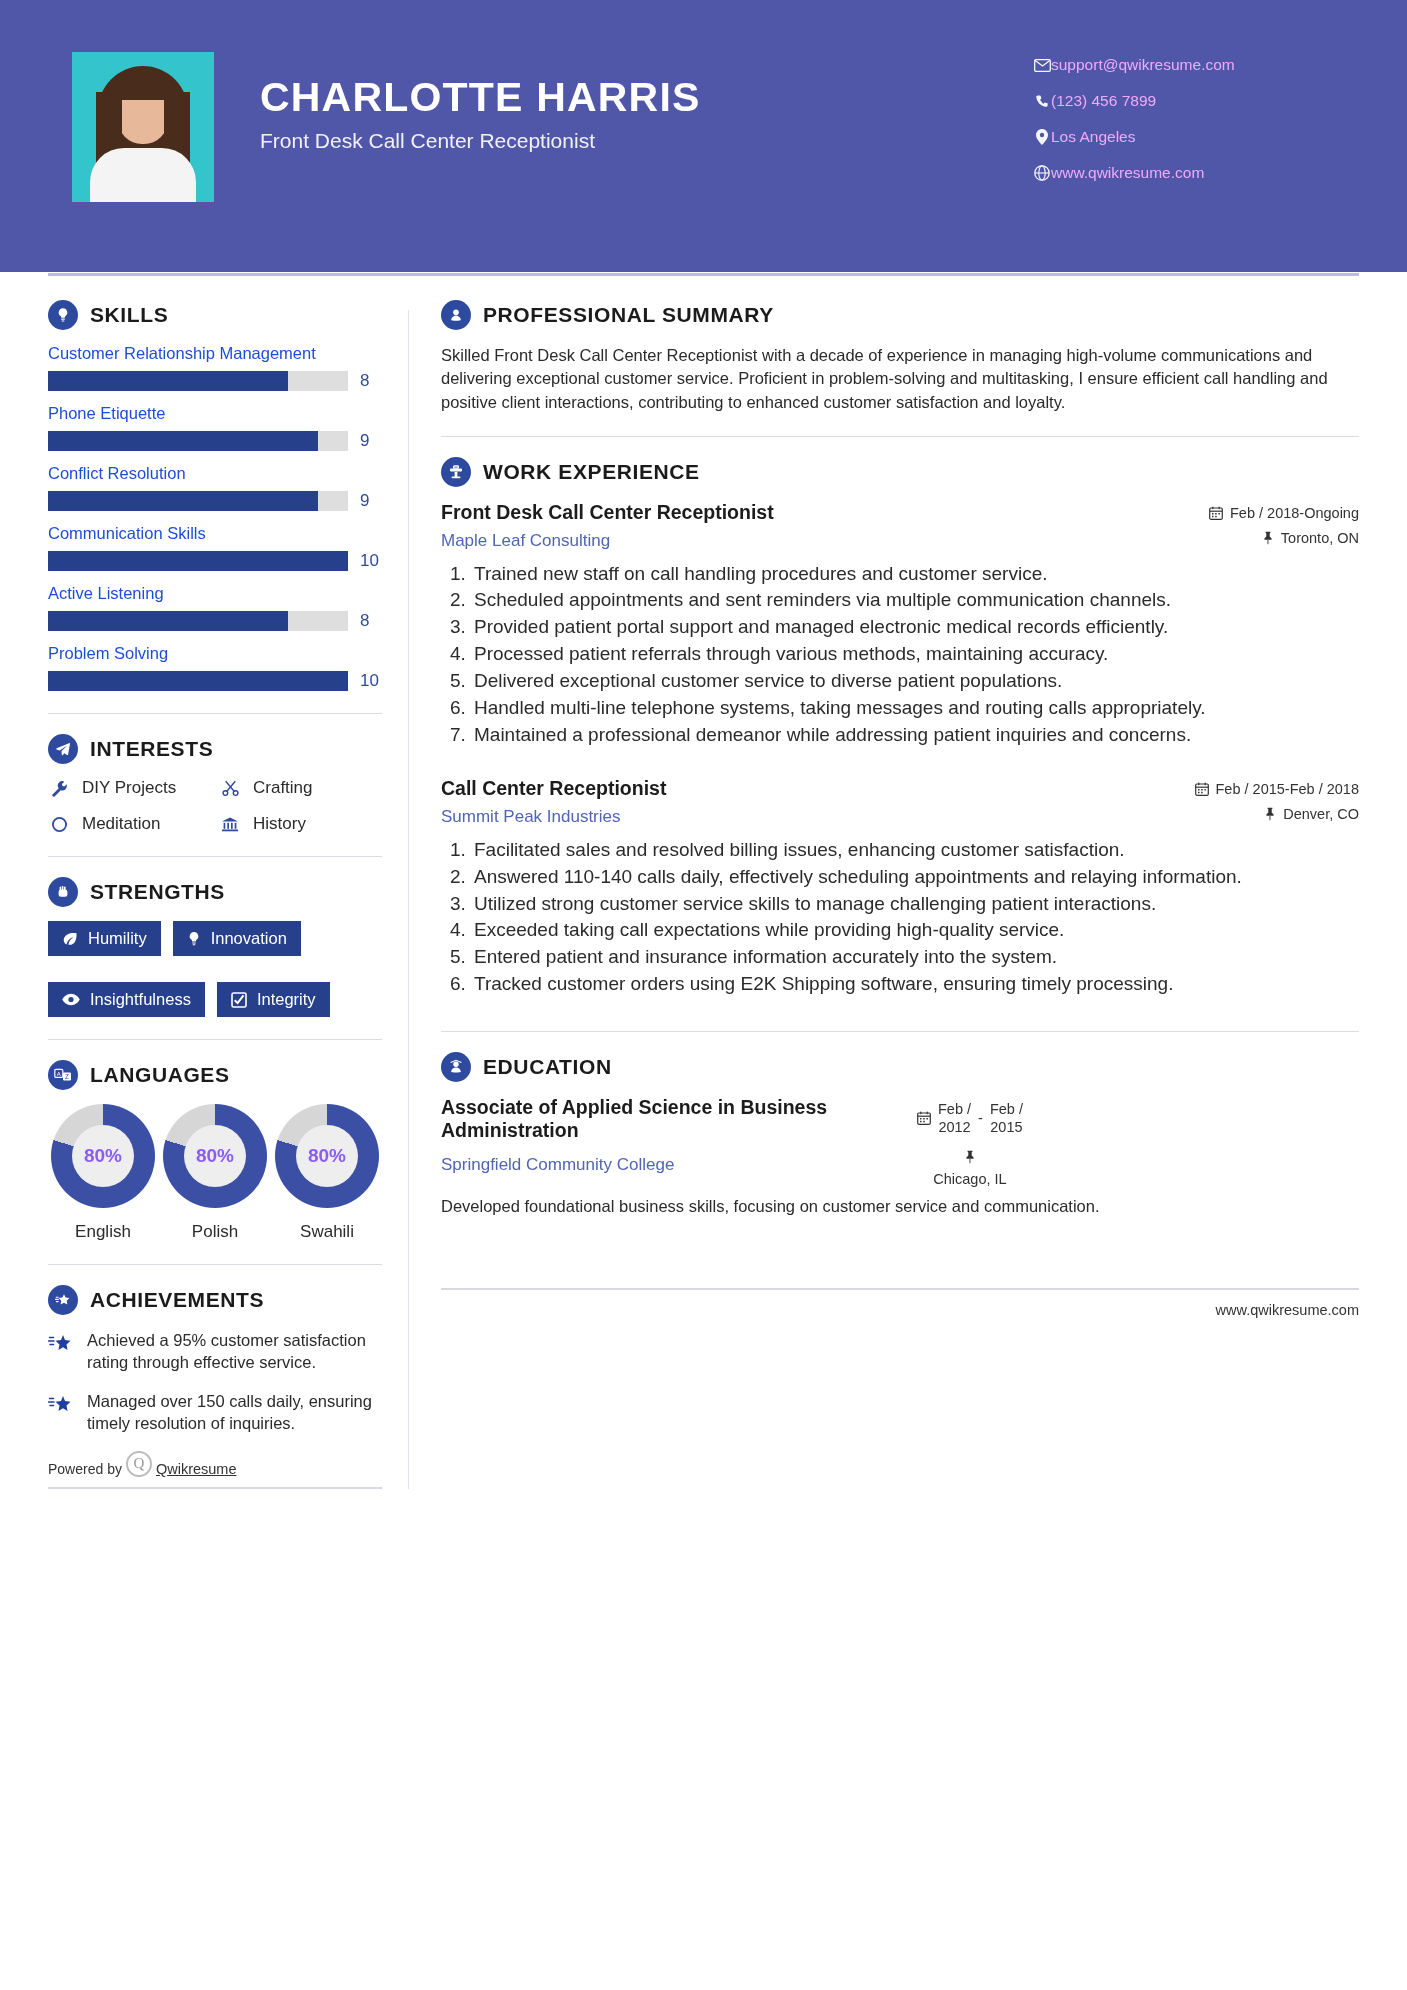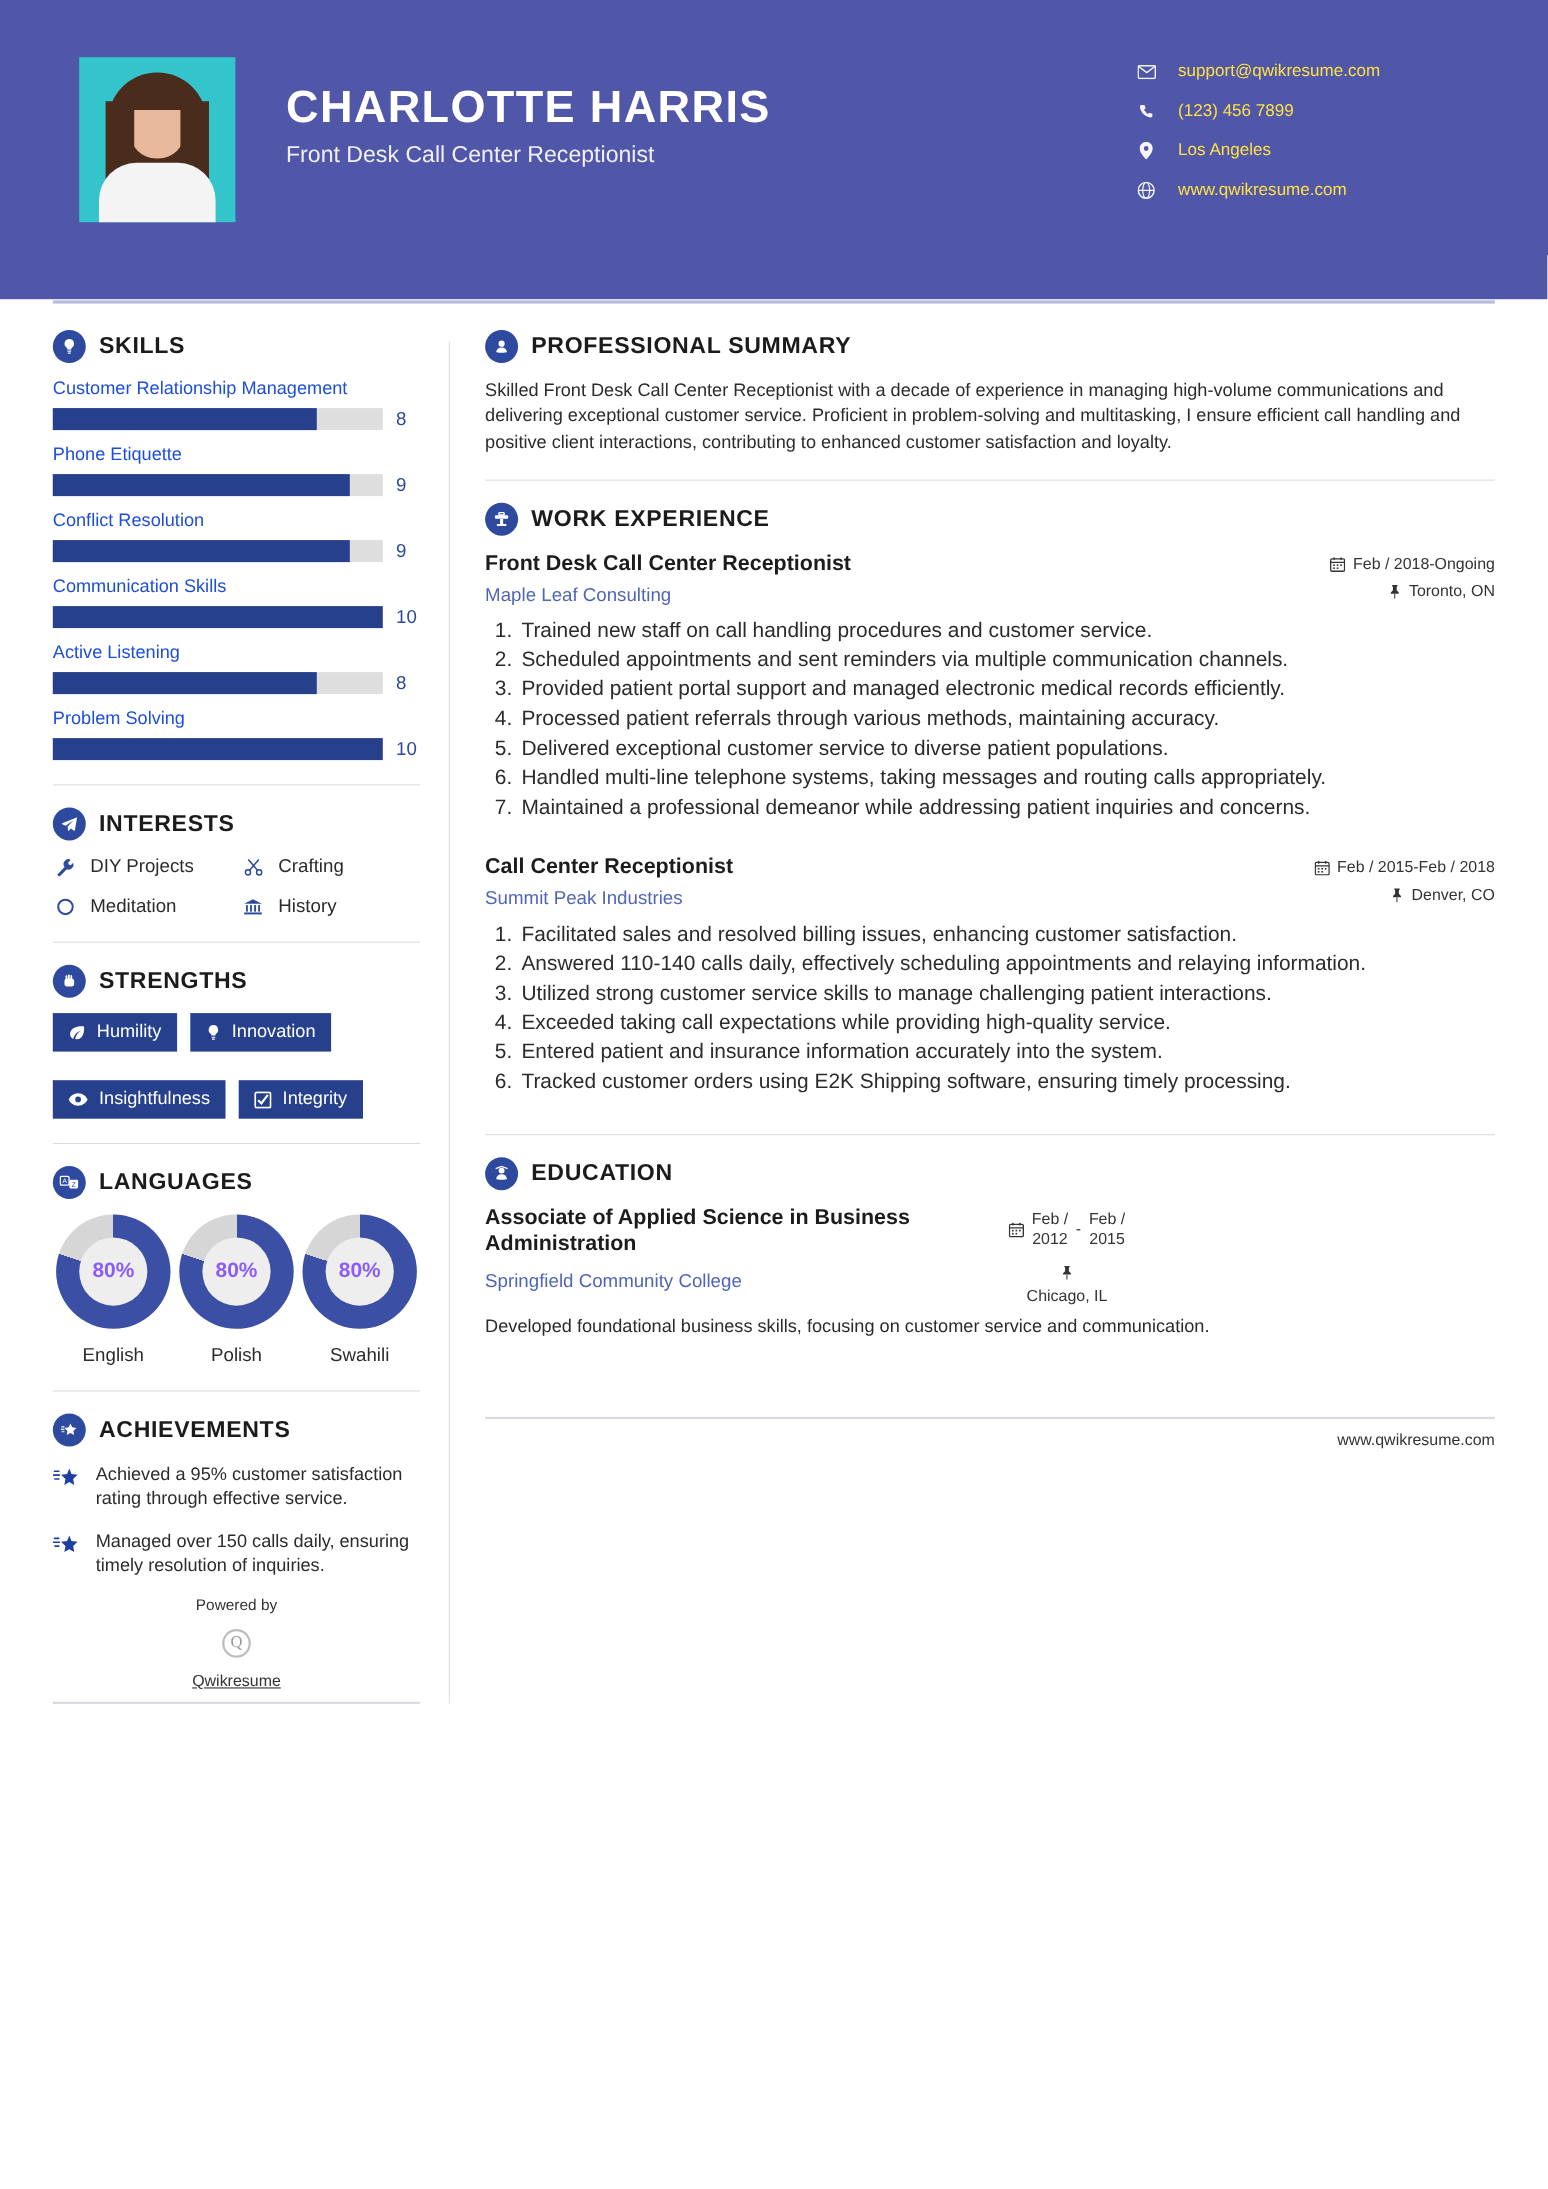--- a/index.html
+++ b/index.html
@@ -47,21 +47,21 @@
   .photo .hairR{position:absolute;left:92px;top:40px;width:26px;height:100px;background:#4a2c1d;border-radius:0 0 14px 14px;}
 
   .name-block { margin-left: 46px; padding-top: 24px; }
   .name {
     font-size: 41px; font-weight: 700; letter-spacing: 1.2px;
     color: #ffffff; line-height: 1.05;
   }
   .job-title { font-size: 21px; color:#f0f0f6; margin-top: 10px; font-weight:400; }
 
   .contact { margin-left:auto; padding-top: 4px; min-width: 300px; }
-  .contact-row { display:flex; align-items:center; gap:20px; margin-bottom:18px; color:#fde047; font-size:15.5px; }
+  .contact-row { display:flex; align-items:center; gap:0; margin-bottom:18px; color:#f0abfc; font-size:15.5px; }
   .contact-row .ci { width:18px; display:flex; justify-content:center; opacity:.95; }
   .contact-row .ci svg { display:block; }
 
   .header-underline {
     position:absolute; left:48px; right:48px; bottom:-4px; height:3px; background:#b9bedd;
   }
 
   
   .body-wrap { display:flex; padding: 28px 48px 0 48px; }
   .col-left { width: 352px; flex:0 0 352px; padding-right: 18px; }
@@ -112,21 +112,21 @@
     font-size:19px; font-weight:700; color:#8b5cf6;
   }
   .lang-label { margin-top:14px; font-size:17px; color:#2b2b2b; }
 
   
   .ach { display:flex; gap:13px; margin-bottom:16px; }
   .ach .ic { flex:0 0 auto; width:26px; padding-top:3px; }
   .ach-text { font-size:16.5px; line-height:1.36; color:#2b2b2b; }
 
   
-  .powered { display:flex; align-items:center; gap:14px; margin-top:4px;flex-direction:column; }
+  .powered { display:flex; align-items:flex-end; gap:4px; margin-top:4px; }
   .powered .pb-label { font-size:14px; color:#333; }
   .powered .qmark {
     width:26px;height:26px;border-radius:50%;border:2px solid #bdbdbd;
     display:flex;align-items:center;justify-content:center;
     font-size:15px;color:#9a9a9a; font-family:"Liberation Serif", serif;
   }
   .powered .qname { font-size:14.5px; color:#333; text-decoration:underline; }
   .footer-rule { height:2px; background:#d9d9e4; margin-top:10px; }
 
   

